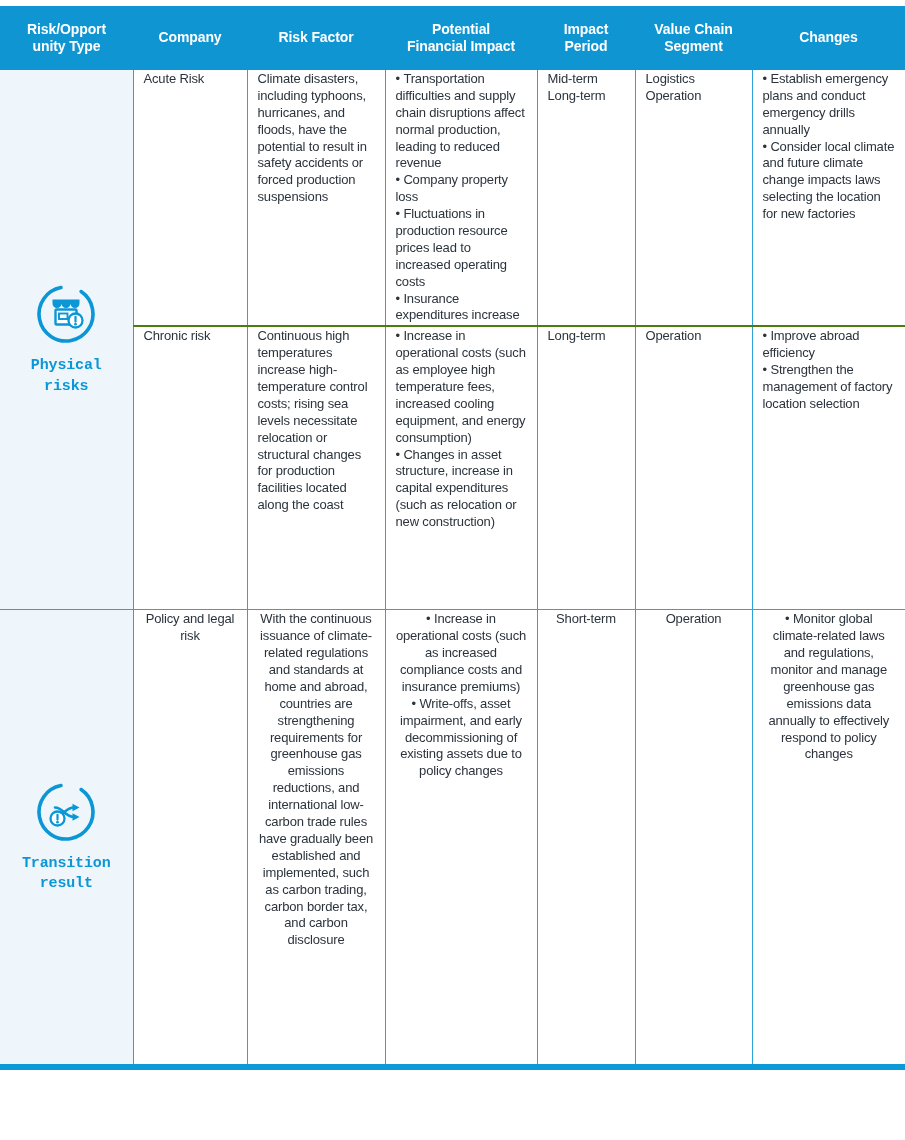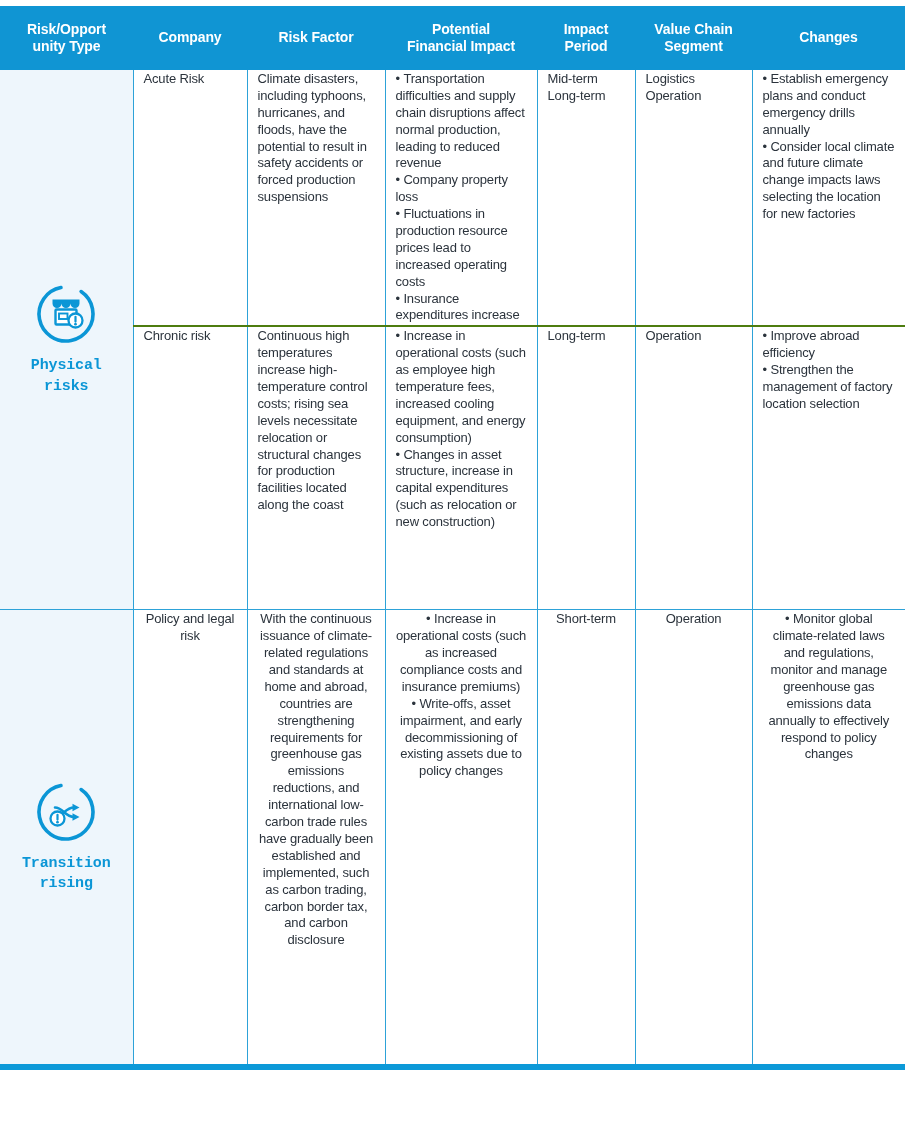--- a/index.html
+++ b/index.html
@@ -115,21 +115,21 @@
               <path d="M21 27.5 C29 27.5 31 37 40 37" stroke="#0b96d6" stroke-width="2.6" stroke-linecap="round"></path>
               <path d="M21 37 C29 37 31 27.5 40 27.5" stroke="#0b96d6" stroke-width="2.6" stroke-linecap="round"></path>
               <polygon points="38.5,23.7 45.5,27.5 38.5,31.3" fill="#0b96d6"></polygon>
               <polygon points="38.5,33.2 45.5,37 38.5,40.8" fill="#0b96d6"></polygon>
               <circle cx="23.5" cy="38.5" r="7" fill="#ffffff" stroke="#0b96d6" stroke-width="2.3"></circle>
               <line x1="23.5" y1="34.8" x2="23.5" y2="39.6" stroke="#0b96d6" stroke-width="2.2" stroke-linecap="round"></line>
               <circle cx="23.5" cy="42.2" r="1.35" fill="#0b96d6"></circle>
             </svg>
           </span>
           <span class="type-label">Transition
-rising</span>
+result</span>
         </div>
       </td>
       <td class="cell">Policy and legal risk</td>
       <td class="cell">With the continuous issuance of climate-related regulations and standards at home and abroad, countries are strengthening requirements for greenhouse gas emissions reductions, and international low-carbon trade rules have gradually been established and implemented, such as carbon trading, carbon border tax, and carbon disclosure</td>
       <td class="cell bullets">
         <span class="bullet">Increase in operational costs (such as increased compliance costs and insurance premiums)</span>
         <span class="bullet">Write-offs, asset impairment, and early decommissioning of existing assets due to policy changes</span>
       </td>
       <td class="cell pre">Short-term</td>
       <td class="cell pre">Operation</td>

